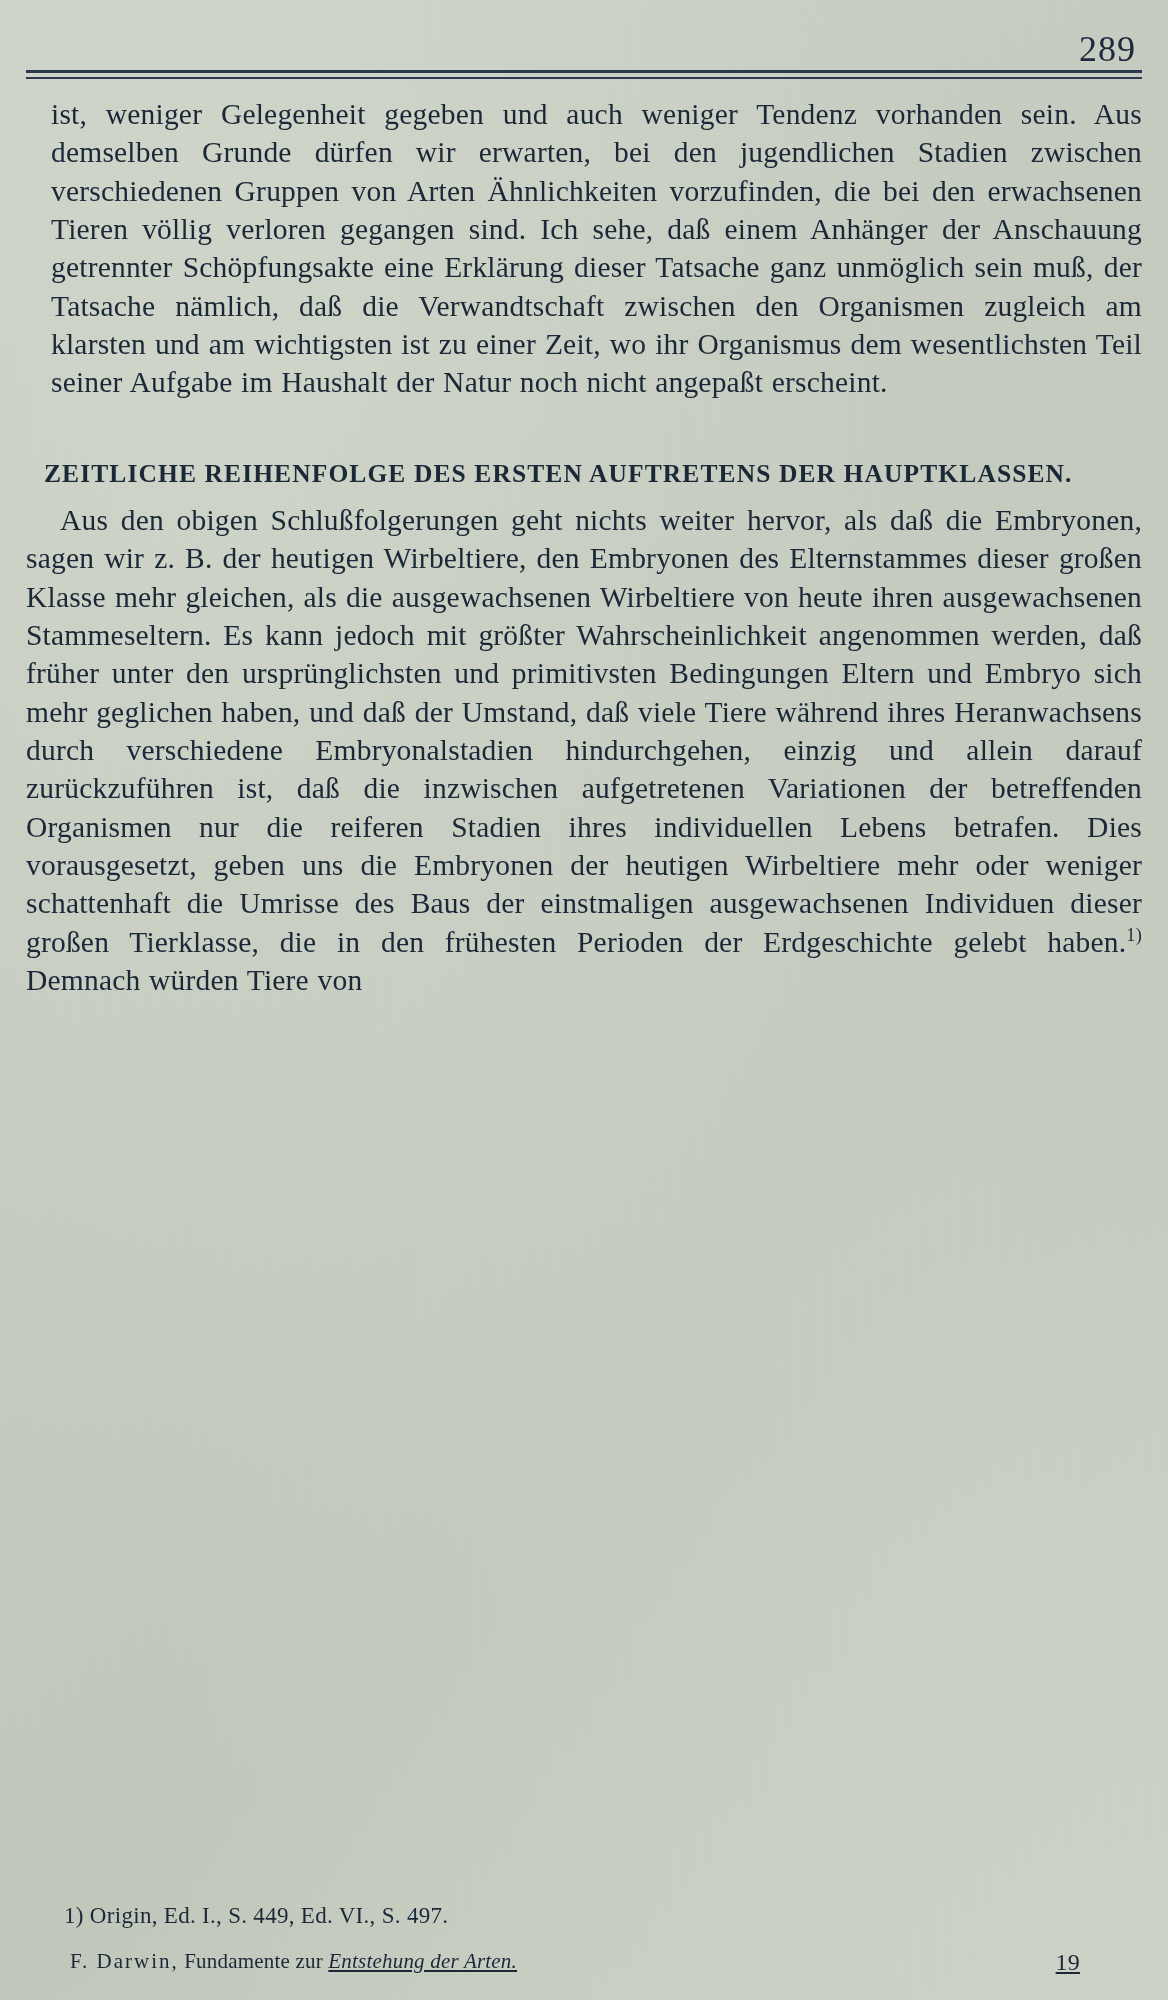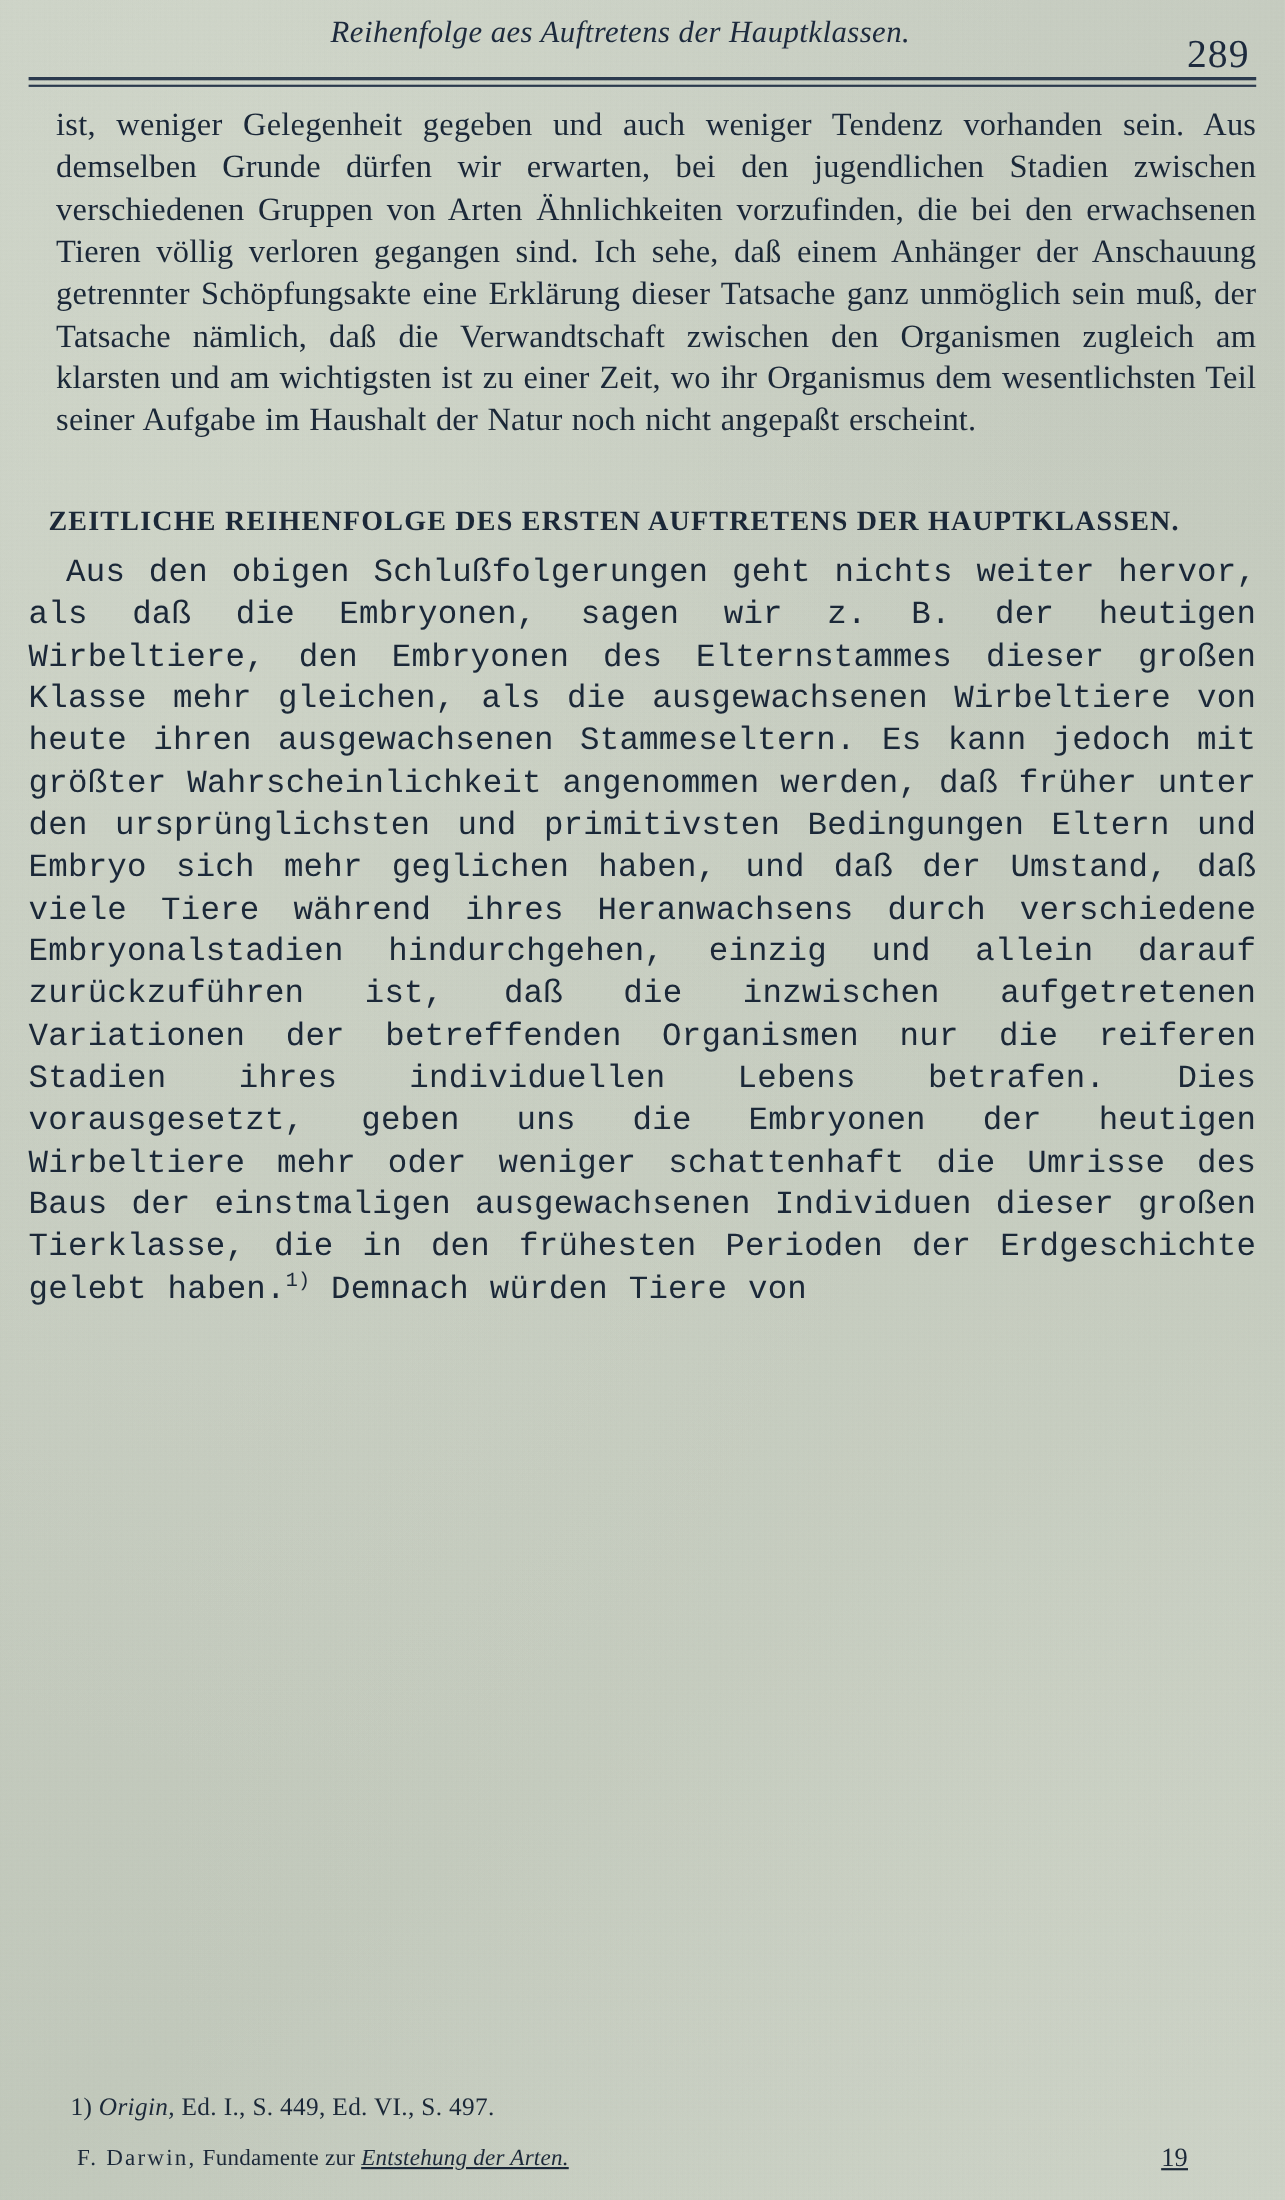--- a/index.html
+++ b/index.html
@@ -80,21 +80,20 @@
     letter-spacing: .2px;
     margin: 0 0 6px 0;
     word-spacing: 1px;
   }
   .para.first-block {
     text-align: justify;
     margin-left: 25px;
   }
   .para.indent {
     text-indent: 34px;
-    font-family: Liberation Mono, monospace;
   }
 
   .section-head {
     margin: 54px 0 10px 0;
     text-align: left;
     font-size: 25.5px;
     letter-spacing: 1.1px;
     color: #1b2838;
     line-height: 1.38;
     padding: 0 18px;
@@ -108,21 +107,20 @@
     bottom: 26px;
     z-index: 3;
   }
   .footnote {
     font-size: 23px;
     color: #1b2838;
     padding-left: 38px;
     letter-spacing: .3px;
   }
   .footnote .ital {
-    font-style: italic;
   }
   .colophon {
     margin-top: 20px;
     padding-left: 44px;
     position: relative;
     font-size: 21px;
     color: #1b2838;
     letter-spacing: .2px;
   }
   .colophon .spaced {
@@ -161,21 +159,20 @@
 
 <div class="page">
   <div class="grain"></div>
 
   <div class="ghost" style="left:70px; top:1460px; width:420px;"></div>
   <div class="ghost" style="right:60px; top:1840px; width:320px;"></div>
 
   <div class="content">
 
     <div class="running-head">
-      <div class="running-title">Reihenfolge aes Auftretens der Hauptklassen.</div>
       <div class="page-number">289</div>
     </div>
 
     <div class="rule-double"></div>
 
     <p class="para first-block">ist, weniger Gelegenheit gegeben und auch weniger Tendenz vorhanden sein. Aus demselben Grunde dürfen wir erwarten, bei den jugendlichen Stadien zwischen verschiedenen Gruppen von Arten Ähnlichkeiten vorzufinden, die bei den erwachsenen Tieren völlig verloren gegangen sind. Ich sehe, daß einem Anhänger der Anschauung getrennter Schöpfungsakte eine Erklärung dieser Tatsache ganz unmöglich sein muß, der Tatsache nämlich, daß die Verwandtschaft zwischen den Organismen zugleich am klarsten und am wichtigsten ist zu einer Zeit, wo ihr Organismus dem wesentlichsten Teil seiner Aufgabe im Haushalt der Natur noch nicht angepaßt erscheint.</p>
 
     <h2 class="section-head">ZEITLICHE REIHENFOLGE DES ERSTEN AUFTRETENS DER HAUPTKLASSEN.</h2>
 
     <p class="para indent"><span>Aus den obigen Schlußfolgerungen geht nichts weiter hervor, als daß die Embryonen, sagen wir z. B. der heutigen Wirbeltiere, den Embryonen des Elternstammes dieser großen Klasse mehr gleichen, als die ausgewachsenen Wirbeltiere von heute ihren ausgewachsenen Stammeseltern. Es kann jedoch mit größter Wahrscheinlichkeit angenommen werden, daß früher unter den ursprünglichsten und primitivsten Bedingungen Eltern und Embryo sich mehr geglichen haben, und daß der Umstand, daß viele Tiere während ihres Heranwachsens durch verschiedene Embryonalstadien hindurchgehen, einzig und allein darauf zurückzuführen ist, daß die inzwischen aufgetretenen Variationen der betreffenden Organismen nur die reiferen Stadien ihres individuellen Lebens betrafen. Dies vorausgesetzt, geben uns die Embryonen der heutigen Wirbeltiere mehr oder weniger schattenhaft die Umrisse des Baus der einstmaligen ausgewachsenen Individuen dieser großen Tierklasse, die in den frühesten Perioden der Erdgeschichte gelebt haben.</span><span class="sup">1)</span><span> Demnach würden Tiere von</span></p>

